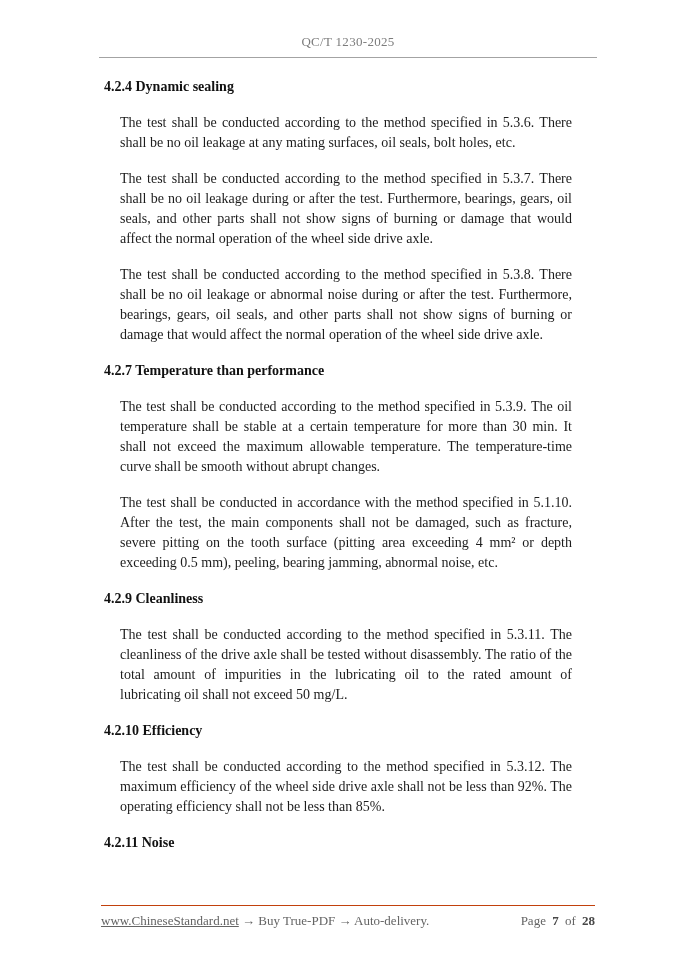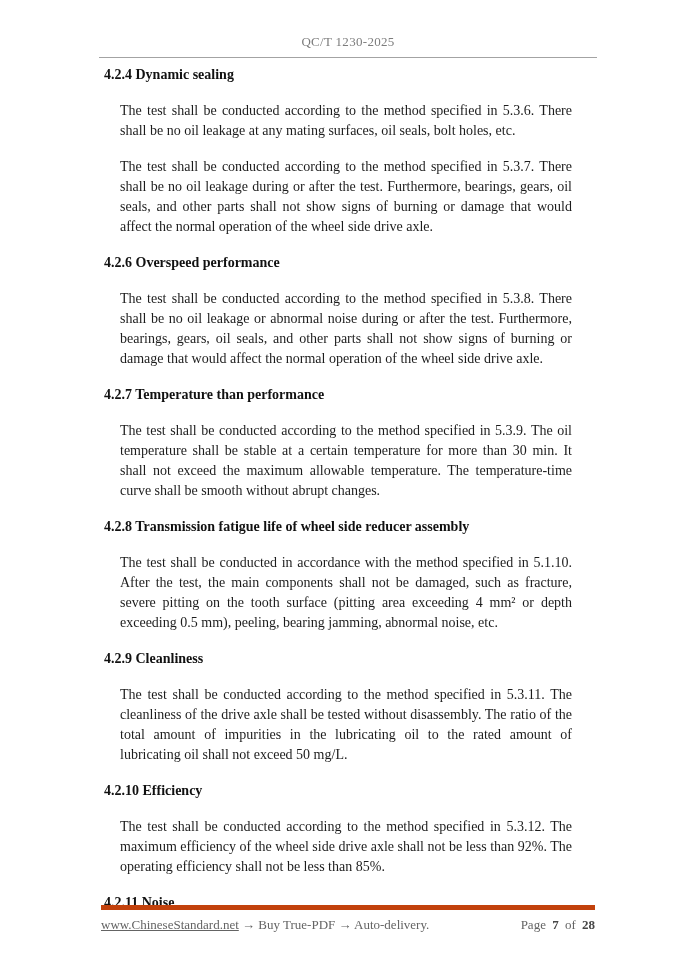--- a/index.html
+++ b/index.html
@@ -30,21 +30,21 @@
     bottom: 7px;
     left: 0;
     width: 100%;
     font-size: 13px;
     color: #7c7c7c;
     letter-spacing: 0.3px;
   }
   
   .content {
     position: absolute;
-    top: 46px;
+    top: 58px;
     left: 104px;
     width: 484px;
     padding-top: 9px;
     color: #1c1c1c;
     text-align: justify;
   }
   .section-heading {
     font-size: 14px;
     line-height: 20px;
     font-weight: bold;
@@ -56,21 +56,21 @@
     font-size: 14px;
     line-height: 20px;
     margin: 16px;
   }
   
   .footer {
     position: absolute;
     top: 905px;
     left: 101px;
     width: 494px;
-    border-top: 5px solid #c2410c;
+    border-top: 1px solid #c2410c;
     padding-top: 7px;
     font-size: 13px;
     color: #646464;
     display: flex;
     justify-content: space-between;
     align-items: center;
   }
   .footer-left { white-space: nowrap; }
   .footer-link {
     text-decoration: underline;
@@ -94,31 +94,29 @@
     <div>
       <h2 class="section-heading">4.2.4 Dynamic sealing</h2>
       <p class="section-body">The test shall be conducted according to the method specified in 5.3.6. There shall be no oil leakage at any mating surfaces, oil seals, bolt holes, etc.</p>
     </div>
 
     <div>
       <p class="section-body">The test shall be conducted according to the method specified in 5.3.7. There shall be no oil leakage during or after the test. Furthermore, bearings, gears, oil seals, and other parts shall not show signs of burning or damage that would affect the normal operation of the wheel side drive axle.</p>
     </div>
 
     <div>
-      <h2 class="section-heading">4.2.6 Overspeed performance</h2>
       <p class="section-body">The test shall be conducted according to the method specified in 5.3.8. There shall be no oil leakage or abnormal noise during or after the test. Furthermore, bearings, gears, oil seals, and other parts shall not show signs of burning or damage that would affect the normal operation of the wheel side drive axle.</p>
     </div>
 
     <div>
       <h2 class="section-heading">4.2.7 Temperature than performance</h2>
       <p class="section-body">The test shall be conducted according to the method specified in 5.3.9. The oil temperature shall be stable at a certain temperature for more than 30 min. It shall not exceed the maximum allowable temperature. The temperature-time curve shall be smooth without abrupt changes.</p>
     </div>
 
     <div>
-      <h2 class="section-heading">4.2.8 Transmission fatigue life of wheel side reducer assembly</h2>
       <p class="section-body">The test shall be conducted in accordance with the method specified in 5.1.10. After the test, the main components shall not be damaged, such as fracture, severe pitting on the tooth surface (pitting area exceeding 4 mm² or depth exceeding 0.5 mm), peeling, bearing jamming, abnormal noise, etc.</p>
     </div>
 
     <div>
       <h2 class="section-heading">4.2.9 Cleanliness</h2>
       <p class="section-body">The test shall be conducted according to the method specified in 5.3.11. The cleanliness of the drive axle shall be tested without disassembly. The ratio of the total amount of impurities in the lubricating oil to the rated amount of lubricating oil shall not exceed 50 mg/L.</p>
     </div>
 
     <div>
       <h2 class="section-heading">4.2.10 Efficiency</h2>

